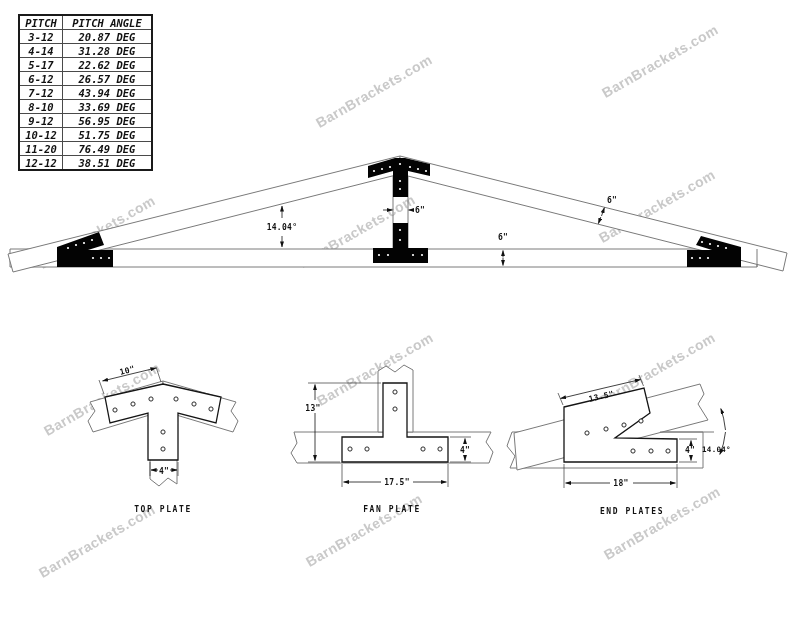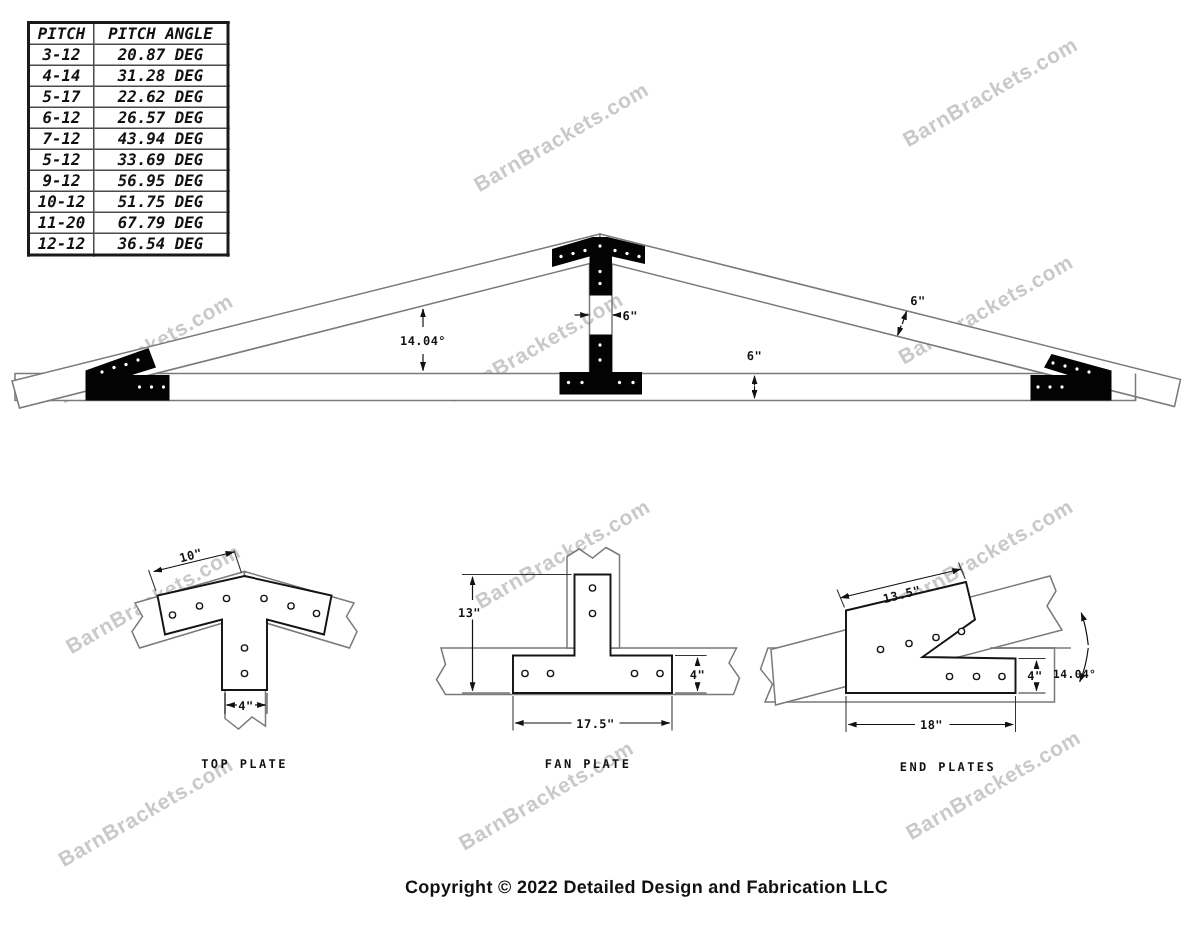--- a/index.html
+++ b/index.html
@@ -71,38 +71,38 @@
         </tr>
       <tr>
           <td>6-12</td>
           <td>26.57 DEG</td>
         </tr>
       <tr>
           <td>7-12</td>
           <td>43.94 DEG</td>
         </tr>
       <tr>
-          <td>5-12</td>
+          <td>8-10</td>
           <td>33.69 DEG</td>
         </tr>
       <tr>
           <td>9-12</td>
           <td>56.95 DEG</td>
         </tr>
       <tr>
           <td>10-12</td>
           <td>51.75 DEG</td>
         </tr>
       <tr>
           <td>11-20</td>
-          <td>67.79 DEG</td>
+          <td>76.49 DEG</td>
         </tr>
       <tr>
           <td>12-12</td>
-          <td>36.54 DEG</td>
+          <td>38.51 DEG</td>
         </tr>
     </tbody>
   </table>
 
   <svg class="drawing" width="800" height="618" viewBox="0 0 800 618">
     <defs>
       <marker id="ah" viewBox="0 0 6 4" markerWidth="6" markerHeight="4" refX="5.6" refY="2" orient="auto" markerUnits="userSpaceOnUse">
         <path d="M0,0 L6,2 L0,4 Z" fill="#111"></path>
       </marker>
     </defs>
@@ -263,14 +263,13 @@
         <line class="dimline" x1="633" y1="483" x2="675.5" y2="483" marker-end="url(#ah)"></line>
         <text class="dim" x="621" y="486" text-anchor="middle">18"</text>
         <path class="dimline" d="M725.5,430 Q724,417 720.8,408.5" marker-end="url(#ah)"></path>
         <path class="dimline" d="M725.5,432 Q724,445 719.8,454.5" marker-end="url(#ah)"></path>
         <text class="dims" x="702" y="452" text-anchor="start">14.04°</text>
       </g>
       <text class="dlabel" x="632" y="514" text-anchor="middle">END PLATES</text>
     </g>
   </svg>
 
-  <div class="copyright">Copyright © 2022 Detailed Design and Fabrication LLC</div>
 </div>
 
 </body></html>

